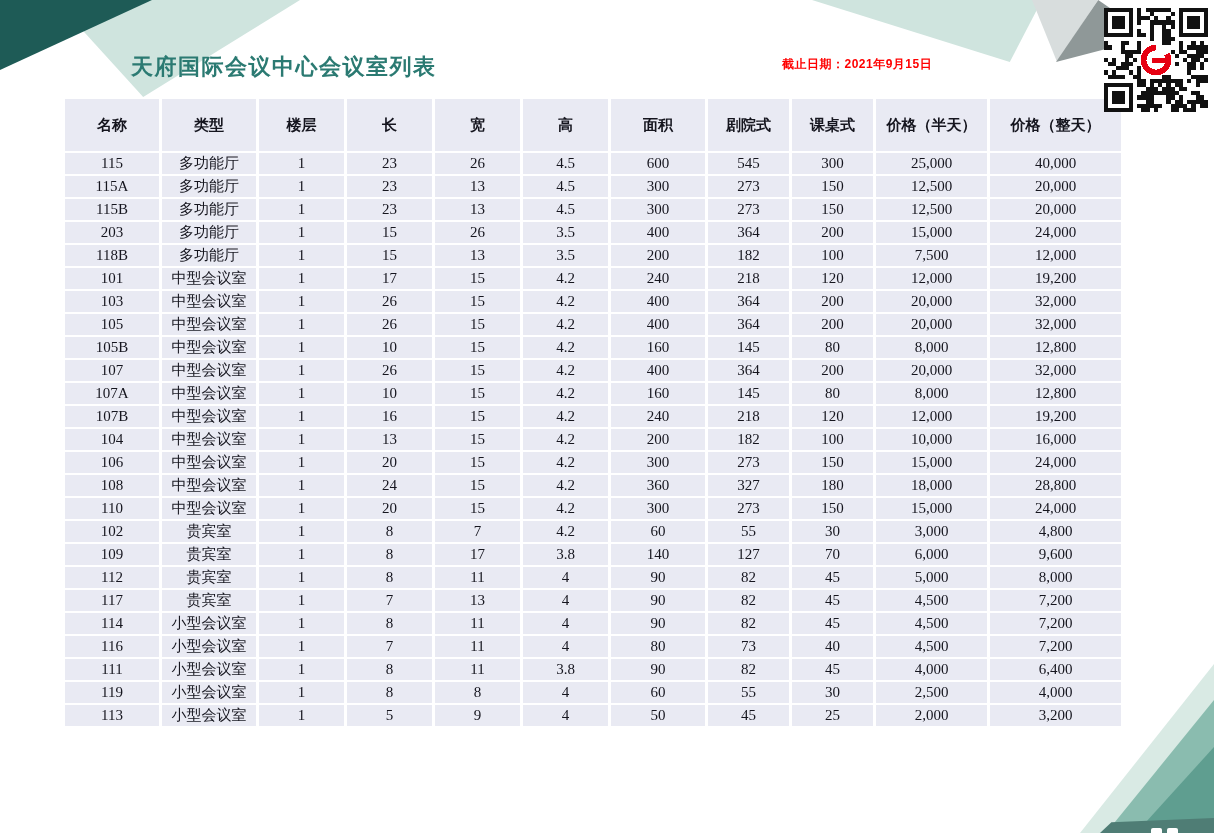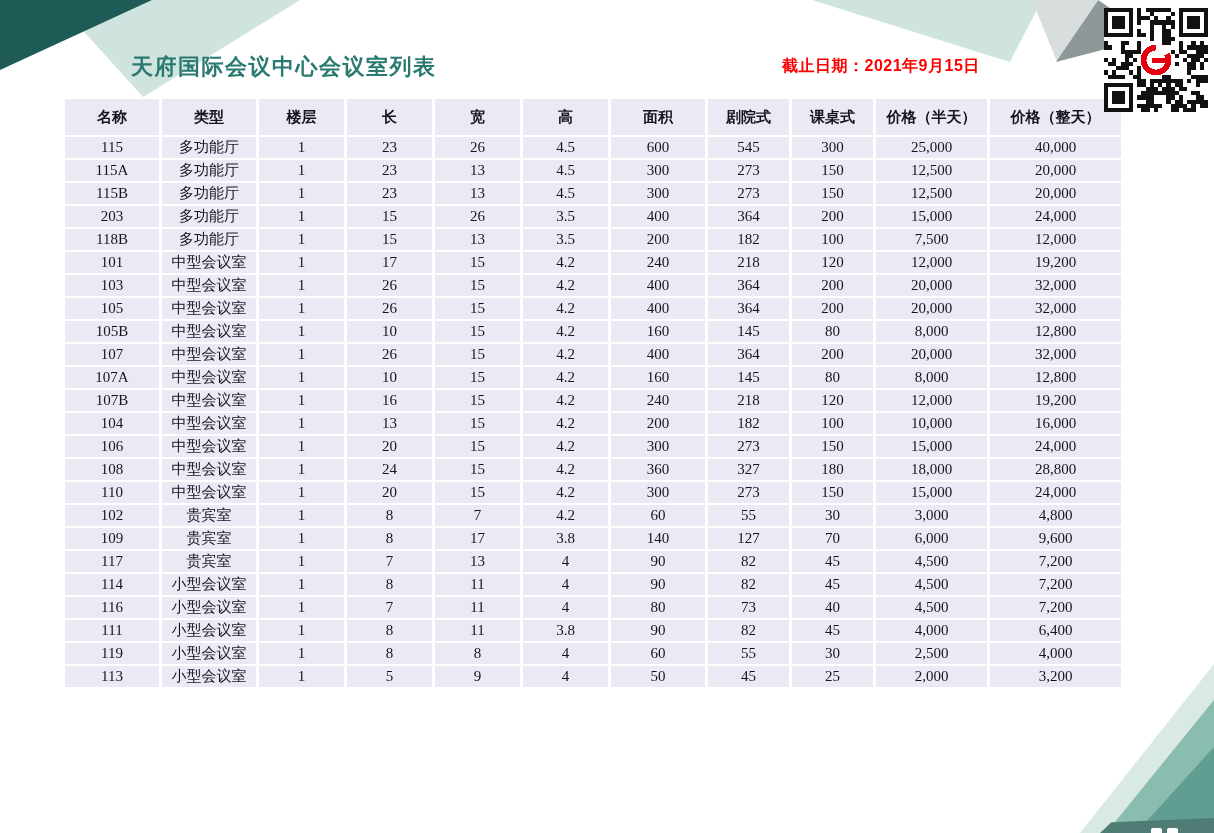--- a/index.html
+++ b/index.html
@@ -30,34 +30,34 @@
            clip-path:polygon(100% 0,100% 100%,0 100%);z-index:3;}
   #br-band{left:1100px;top:818px;width:114px;height:15px;background:#4f7d75;
            clip-path:polygon(10% 28%,100% 0,100% 100%,0 100%);z-index:4;}
   .stub{position:absolute;background:#fff;border-radius:2px 2px 0 0;
         width:11px;height:5px;top:828px;z-index:5;}
   #stub1{left:1151px;} #stub2{left:1167px;}
 
   
   .page-title{position:absolute;left:127px;top:48px;margin:4px;font-size:22px;
               font-weight:700;letter-spacing:1.5px;color:var(--c-title);z-index:3;}
-  .deadline{position:absolute;left:782px;top:56px;font-size:16px;font-weight:700;
+  .deadline{position:absolute;left:782px;top:56px;font-size:12px;font-weight:700;
             color:var(--c-red);z-index:3;letter-spacing:.5px;}
 
   
   .qr{position:absolute;top:8px;right:6px;width:104px;height:104px;z-index:4;
       shape-rendering:crispEdges;}
 
   
   table.rooms{position:absolute;left:62px;top:97px;width:1062px;z-index:3;
               border-collapse:separate;border-spacing:3px 2px;table-layout:fixed;}
   table.rooms th,table.rooms td{background:var(--c-cell);text-align:center;
               vertical-align:middle;color:#15151e;padding:0;overflow:hidden;}
   table.rooms th{font-family:"Liberation Sans",sans-serif;font-weight:700;
-              font-size:15px;height:36px;}
+              font-size:15px;height:52px;}
   table.rooms td{font-family:"Liberation Serif",serif;font-size:15px;height:21px;
               line-height:1.12;}
   table.rooms tr.tall td{height:44px;}
 </style>
 </head>
 <body>
 
 <div class="page">
 
   <div class="decor" id="tri-mint-tl"></div>
@@ -539,20 +539,33 @@
           <td>8</td>
           <td>17</td>
           <td>3.8</td>
           <td>140</td>
           <td>127</td>
           <td>70</td>
           <td>6,000</td>
           <td>9,600</td>
         </tr>
         <tr>
+          <td>112</td>
+          <td>贵宾室</td>
+          <td>1</td>
+          <td>8</td>
+          <td>11</td>
+          <td>4</td>
+          <td>90</td>
+          <td>82</td>
+          <td>45</td>
+          <td>5,000</td>
+          <td>8,000</td>
+        </tr>
+        <tr>
           <td>117</td>
           <td>贵宾室</td>
           <td>1</td>
           <td>7</td>
           <td>13</td>
           <td>4</td>
           <td>90</td>
           <td>82</td>
           <td>45</td>
           <td>4,500</td>

